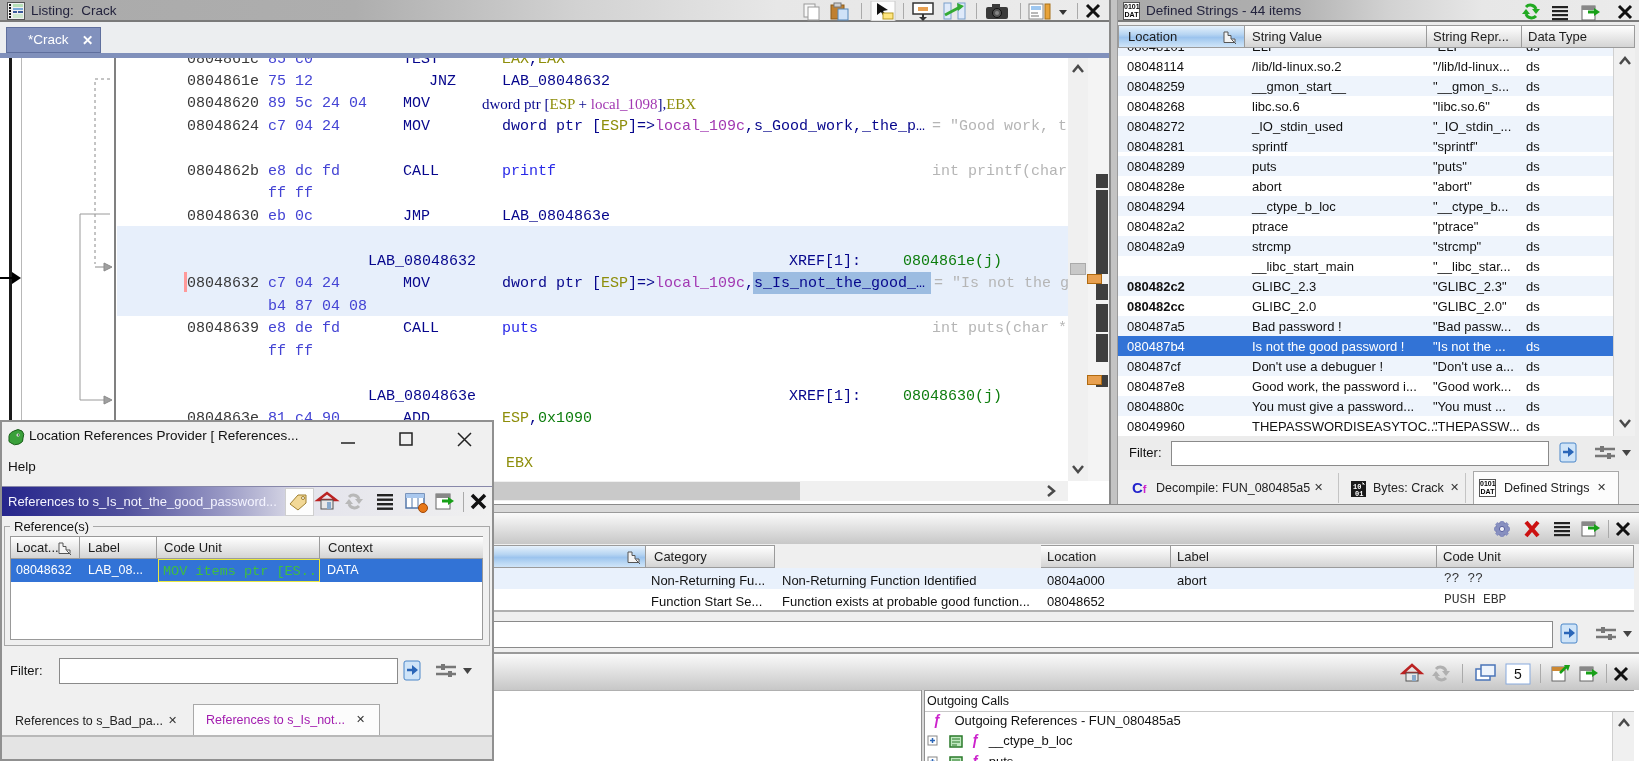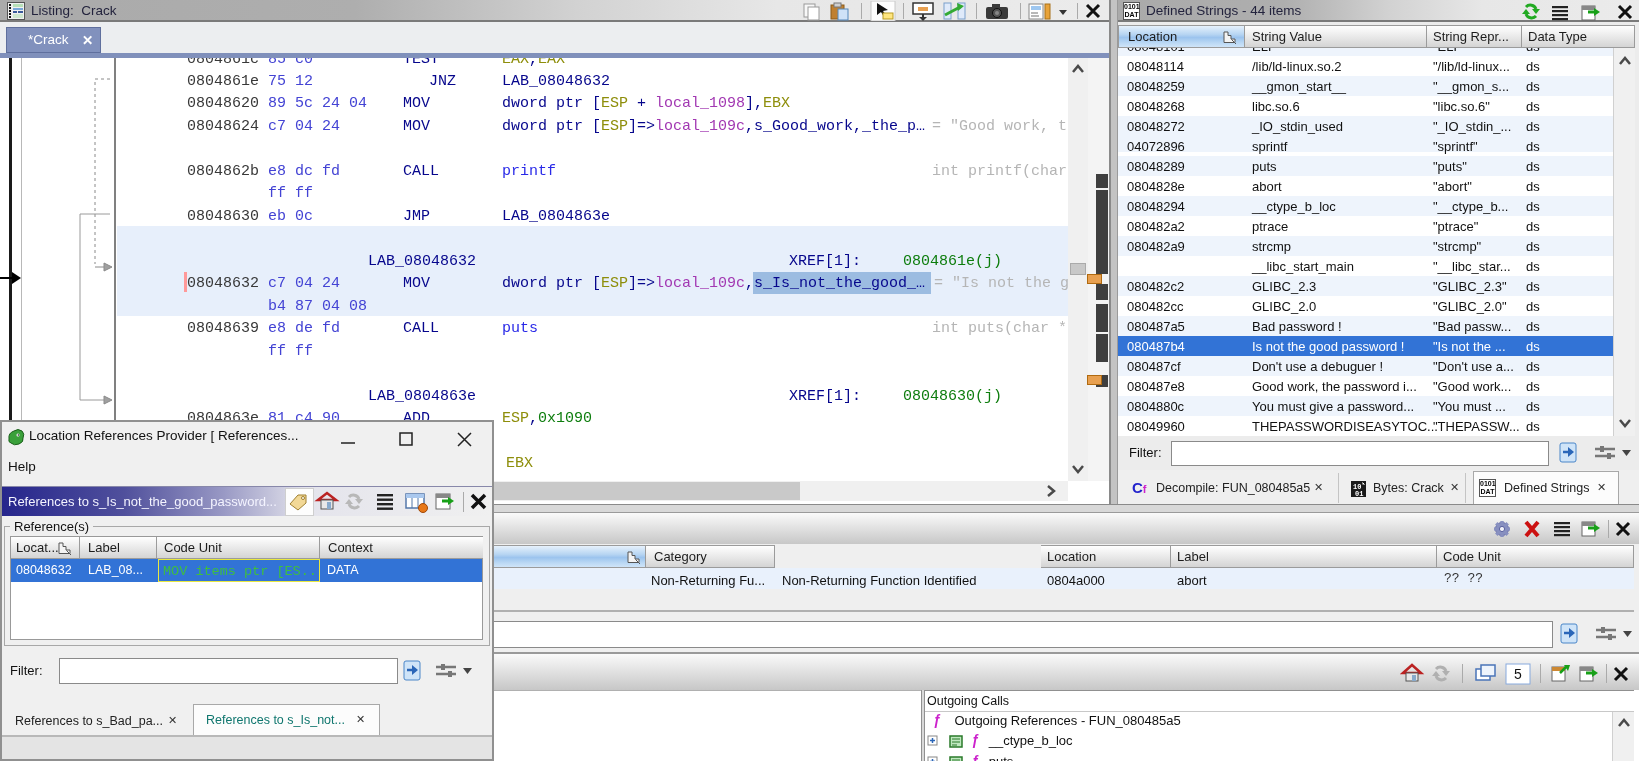--- a/index.html
+++ b/index.html
@@ -118,21 +118,21 @@
 
     <div class="abs" style="left:753px;top:214px;width:178px;height:22px;background:#9cbce1;"></div>
 
     <div class="mono abs" style="top:-9.5px;left:0;height:22px;width:1068px;">
       <span class="abs addr" style="left:187px;">0804861c</span><span class="abs byt" style="left:268px;">85 c0</span><span class="abs mn" style="left:403px;">TEST</span><span class="abs" style="left:502px;"><span class="reg">EAX</span><span class="op">,</span><span class="reg">EAX</span></span>
     </div>
     <div class="mono abs" style="top:12.5px;left:0;height:22px;width:1068px;">
       <span class="abs addr" style="left:187px;">0804861e</span><span class="abs byt" style="left:268px;">75 12</span><span class="abs mn" style="left:403px;margin-left:26px;">JNZ</span><span class="abs op" style="left:502px;">LAB_08048632</span>
     </div>
     <div class="mono abs" style="top:35.0px;left:0;height:22px;width:1068px;">
-      <span class="abs addr" style="left:187px;">08048620</span><span class="abs byt" style="left:268px;">89 5c 24 04</span><span class="abs mn" style="left:403px;">MOV</span><span class="abs" style="left:502px;"><span class="op">dword ptr [</span><span class="reg">ESP</span><span class="op"> + </span><span class="loc">local_1098</span><span class="op">],</span><span class="reg">EBX</span></span>
+      <span class="abs addr" style="left:187px;">08048620</span><span class="abs byt" style="left:268px;">89 5c 24 04</span><span class="abs mn" style="left:403px;">MOV</span><span class="abs" style="left:482px;font-family:Liberation Serif, serif;"><span class="op">dword ptr [</span><span class="reg">ESP</span><span class="op"> + </span><span class="loc">local_1098</span><span class="op">],</span><span class="reg">EBX</span></span>
     </div>
     <div class="mono abs" style="top:57.5px;left:0;height:22px;width:1068px;">
       <span class="abs addr" style="left:187px;">08048624</span><span class="abs byt" style="left:268px;">c7 04 24</span><span class="abs mn" style="left:403px;">MOV</span><span class="abs" style="left:502px;"><span class="op">dword ptr [</span><span class="reg">ESP</span><span class="op">]=&gt;</span><span class="loc">local_109c</span><span class="op">,s_Good_work,_the_p…</span></span><span class="abs gc" style="left:932px;">= "Good work, th</span>
     </div>
     <div class="mono abs" style="top:102.5px;left:0;height:22px;width:1068px;">
       <span class="abs addr" style="left:187px;">0804862b</span><span class="abs byt" style="left:268px;">e8 dc fd</span><span class="abs mn" style="left:403px;">CALL</span><span class="abs fn" style="left:502px;">printf</span><span class="abs gc" style="left:932px;">int printf(char </span>
     </div>
     <div class="mono abs" style="top:125.0px;left:0;height:22px;width:1068px;">
       <span class="abs byt" style="left:268px;">ff ff</span>
     </div>
@@ -262,21 +262,21 @@
         <span class="abs" style="left:315px;top:3px;">"libc.so.6"</span>
         <span class="abs" style="left:408px;top:3px;">ds</span>
       </div>
     <div class="abs altrow" style="left:0;top:68px;width:495px;height:36px;">
         <span class="abs" style="left:9px;top:3px;">08048272</span>
         <span class="abs" style="left:134px;top:3px;">_IO_stdin_used</span>
         <span class="abs" style="left:315px;top:3px;">"_IO_stdin_...</span>
         <span class="abs" style="left:408px;top:3px;">ds</span>
       </div>
     <div class="abs " style="left:0;top:88px;width:495px;height:20px;">
-        <span class="abs" style="left:9px;top:3px;">04072896</span>
+        <span class="abs" style="left:9px;top:3px;">08048281</span>
         <span class="abs" style="left:134px;top:3px;">sprintf</span>
         <span class="abs" style="left:315px;top:3px;">"sprintf"</span>
         <span class="abs" style="left:408px;top:3px;">ds</span>
       </div>
     <div class="abs altrow" style="left:0;top:108px;width:495px;height:20px;">
         <span class="abs" style="left:9px;top:3px;">08048289</span>
         <span class="abs" style="left:134px;top:3px;">puts</span>
         <span class="abs" style="left:315px;top:3px;">"puts"</span>
         <span class="abs" style="left:408px;top:3px;">ds</span>
       </div>
@@ -304,27 +304,27 @@
         <span class="abs" style="left:315px;top:3px;">"strcmp"</span>
         <span class="abs" style="left:408px;top:3px;">ds</span>
       </div>
     <div class="abs " style="left:0;top:208px;width:495px;height:20px;">
         <span class="abs" style="left:9px;top:17px;">080482b0</span>
         <span class="abs" style="left:134px;top:3px;">__libc_start_main</span>
         <span class="abs" style="left:315px;top:3px;">"__libc_star...</span>
         <span class="abs" style="left:408px;top:3px;">ds</span>
       </div>
     <div class="abs altrow" style="left:0;top:228px;width:495px;height:20px;">
-        <span class="abs" style="left:9px;top:3px;">080482c2</span>
+        <span class="abs" style="left:9px;top:3px;font-weight:bold;">080482c2</span>
         <span class="abs" style="left:134px;top:3px;">GLIBC_2.3</span>
         <span class="abs" style="left:315px;top:3px;">"GLIBC_2.3"</span>
         <span class="abs" style="left:408px;top:3px;">ds</span>
       </div>
     <div class="abs " style="left:0;top:248px;width:495px;height:20px;">
-        <span class="abs" style="left:9px;top:3px;">080482cc</span>
+        <span class="abs" style="left:9px;top:3px;font-weight:bold;">080482cc</span>
         <span class="abs" style="left:134px;top:3px;">GLIBC_2.0</span>
         <span class="abs" style="left:315px;top:3px;">"GLIBC_2.0"</span>
         <span class="abs" style="left:408px;top:3px;">ds</span>
       </div>
     <div class="abs altrow" style="left:0;top:268px;width:495px;height:20px;">
         <span class="abs" style="left:9px;top:3px;">080487a5</span>
         <span class="abs" style="left:134px;top:3px;">Bad password !</span>
         <span class="abs" style="left:315px;top:3px;">"Bad passw...</span>
         <span class="abs" style="left:408px;top:3px;">ds</span>
       </div>
@@ -466,20 +466,26 @@
       </div>
   </div>
 
   <div class="abs" style="left:0;top:55px;width:1634px;height:21px;background:#e9f1fc;font-size:13px;color:#111;">
     <span class="abs" style="left:651px;top:5px;">Non-Returning Fu...</span>
     <span class="abs" style="left:782px;top:5px;">Non-Returning Function Identified</span>
     <span class="abs" style="left:1047px;top:5px;">0804a000</span>
     <span class="abs" style="left:1177px;top:5px;">abort</span>
     <span class="abs mono" style="left:1444px;top:4px;font-size:13px;color:#333;line-height:13px;">?? ??</span>
   </div>
+  <div class="abs" style="left:0;top:76px;width:1634px;height:21px;background:#ffffff;font-size:13px;color:#111;">
+    <span class="abs" style="left:651px;top:5px;">Function Start Se...</span>
+    <span class="abs" style="left:782px;top:5px;">Function exists at probable good function...</span>
+    <span class="abs" style="left:1047px;top:5px;">08048652</span>
+    <span class="abs mono" style="left:1444px;top:4px;font-size:13px;color:#333;line-height:13px;">PUSH EBP</span>
+  </div>
   <div class="abs" style="left:0;top:97px;width:1634px;height:2px;background:#b0b0b0;"></div>
 
   <div class="abs" style="left:0;top:99px;width:1639px;height:41px;background:#efefef;">
     <div class="abs" style="left:60px;top:9px;width:1493px;height:27px;background:#fff;border:1px solid #8a8a8a;"></div>
     <svg class="abs" style="left:1559px;top:10px;" width="80" height="24">
       <rect x="2" y="2" width="16" height="19" rx="2" fill="#cfe4f8" stroke="#4a86c8"></rect>
         <path d="M5 11 L12 11" stroke="#2a66b8" stroke-width="2.5"></path>
         <polygon points="10,6 16,11 10,16" fill="#2a66b8"></polygon>
       <g stroke="#777" stroke-width="2.5">
           <line x1="37" y1="8" x2="57" y2="8"></line>
@@ -670,18 +676,18 @@
     <rect x="39" y="5" width="4" height="6" fill="#777"></rect>
       <rect x="46" y="12" width="4" height="6" fill="#777"></rect>
     <polygon points="61,9 70,9 65.5,15" fill="#444"></polygon>
   </svg>
 
   <div class="abs" style="left:6px;top:287px;width:177px;height:26px;">
     <span class="abs" style="left:7px;top:5px;font-size:12.5px;color:#222;">References to s_Bad_pa...</span>
     <span class="abs" style="left:160px;top:5px;font-size:11px;color:#333;">✕</span>
   </div>
   <div class="abs" style="left:191px;top:282px;width:187px;height:31px;background:#fcfcfc;border:1px solid #a8a8a8;border-bottom:none;">
-    <span class="abs" style="left:12px;top:8px;font-size:12.5px;color:#0f766e;">References to s_Is_not...</span>
+    <span class="abs" style="left:12px;top:8px;font-size:12.5px;color:#a21caf;">References to s_Is_not...</span>
     <span class="abs" style="left:162px;top:8px;font-size:11px;color:#333;">✕</span>
   </div>
   <div class="abs" style="left:0;top:313px;width:490px;height:2px;background:#b8b8b8;"></div>
   <div class="abs" style="left:0;top:315px;width:490px;height:22px;background:#e4e4e4;"></div>
 </div>
 
 </body></html>

